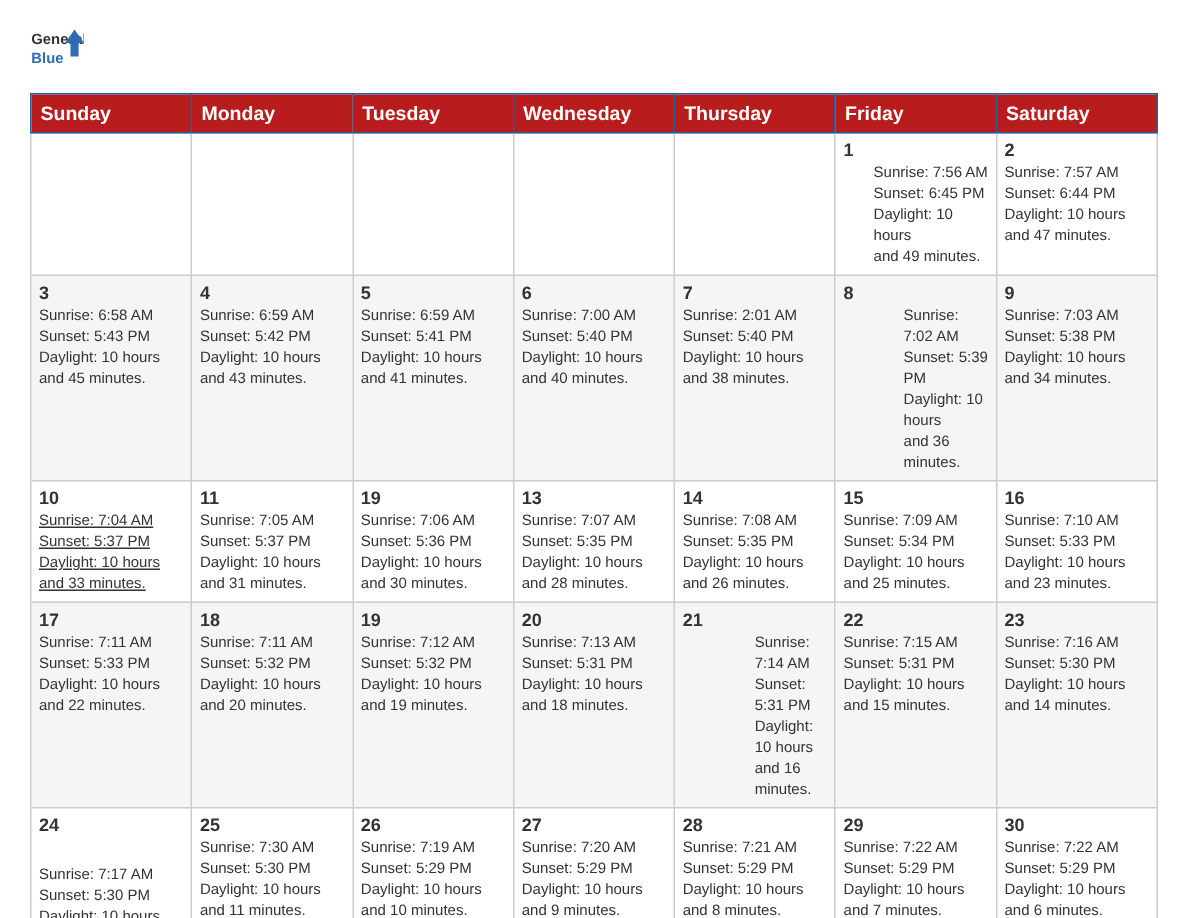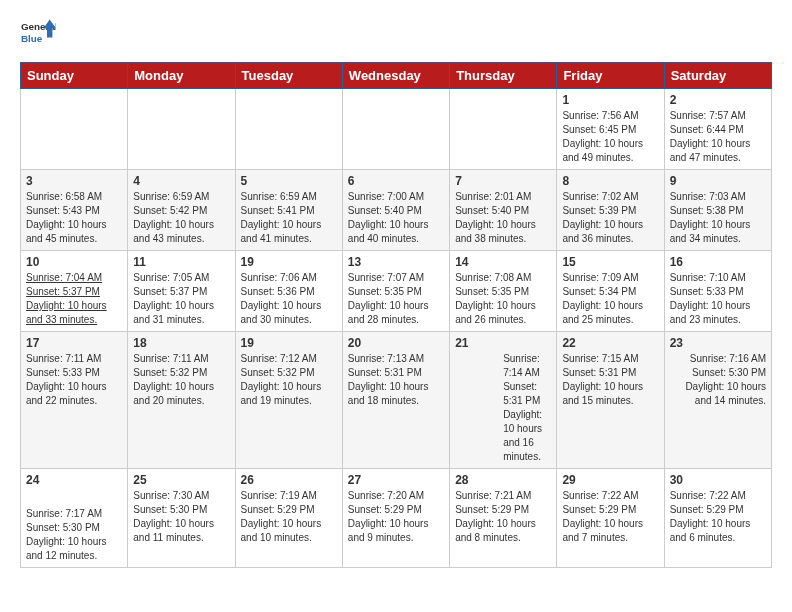--- a/index.html
+++ b/index.html
@@ -115,21 +115,21 @@
     </thead>
     <tbody id="calendar-body">
     <tr>
           <td class="empty-cell"></td>
           <td class="empty-cell"></td>
           <td class="empty-cell"></td>
           <td class="empty-cell"></td>
           <td class="empty-cell"></td>
           <td>
             <span class="day-num">1</span>
-            <div class="day-info" style="white-space: pre-line;">Sunrise: 7:56 AM
+            <div class="day-info" style="white-space: pre-line; margin-left: 20px;">Sunrise: 7:56 AM
 Sunset: 6:45 PM
 Daylight: 10 hours
 and 49 minutes.</div>
           </td>
           <td>
             <span class="day-num">2</span>
             <div class="day-info" style="white-space: pre-line;">Sunrise: 7:57 AM
 Sunset: 6:44 PM
 Daylight: 10 hours
 and 47 minutes.</div>
@@ -166,21 +166,21 @@
           </td>
           <td>
             <span class="day-num">7</span>
             <div class="day-info" style="white-space: pre-line;">Sunrise: 2:01 AM
 Sunset: 5:40 PM
 Daylight: 10 hours
 and 38 minutes.</div>
           </td>
           <td>
             <span class="day-num">8</span>
-            <div class="day-info" style="white-space: pre-line;">Sunrise: 7:02 AM
+            <div class="day-info" style="white-space: pre-line; margin-left: 40px;">Sunrise: 7:02 AM
 Sunset: 5:39 PM
 Daylight: 10 hours
 and 36 minutes.</div>
           </td>
           <td>
             <span class="day-num">9</span>
             <div class="day-info" style="white-space: pre-line;">Sunrise: 7:03 AM
 Sunset: 5:38 PM
 Daylight: 10 hours
 and 34 minutes.</div>
@@ -275,21 +275,21 @@
           </td>
           <td>
             <span class="day-num">22</span>
             <div class="day-info" style="white-space: pre-line;">Sunrise: 7:15 AM
 Sunset: 5:31 PM
 Daylight: 10 hours
 and 15 minutes.</div>
           </td>
           <td>
             <span class="day-num">23</span>
-            <div class="day-info" style="white-space: pre-line; text-align: right;">Sunrise: 7:16 AM
+            <div class="day-info" style="white-space: pre-line;">Sunrise: 7:16 AM
 Sunset: 5:30 PM
 Daylight: 10 hours
 and 14 minutes.</div>
           </td>
         </tr>
         <tr>
           <td>
             <span class="day-num">24</span>
             <div class="day-info" style="white-space: pre-line; margin-top: 20px;">Sunrise: 7:17 AM
 Sunset: 5:30 PM

